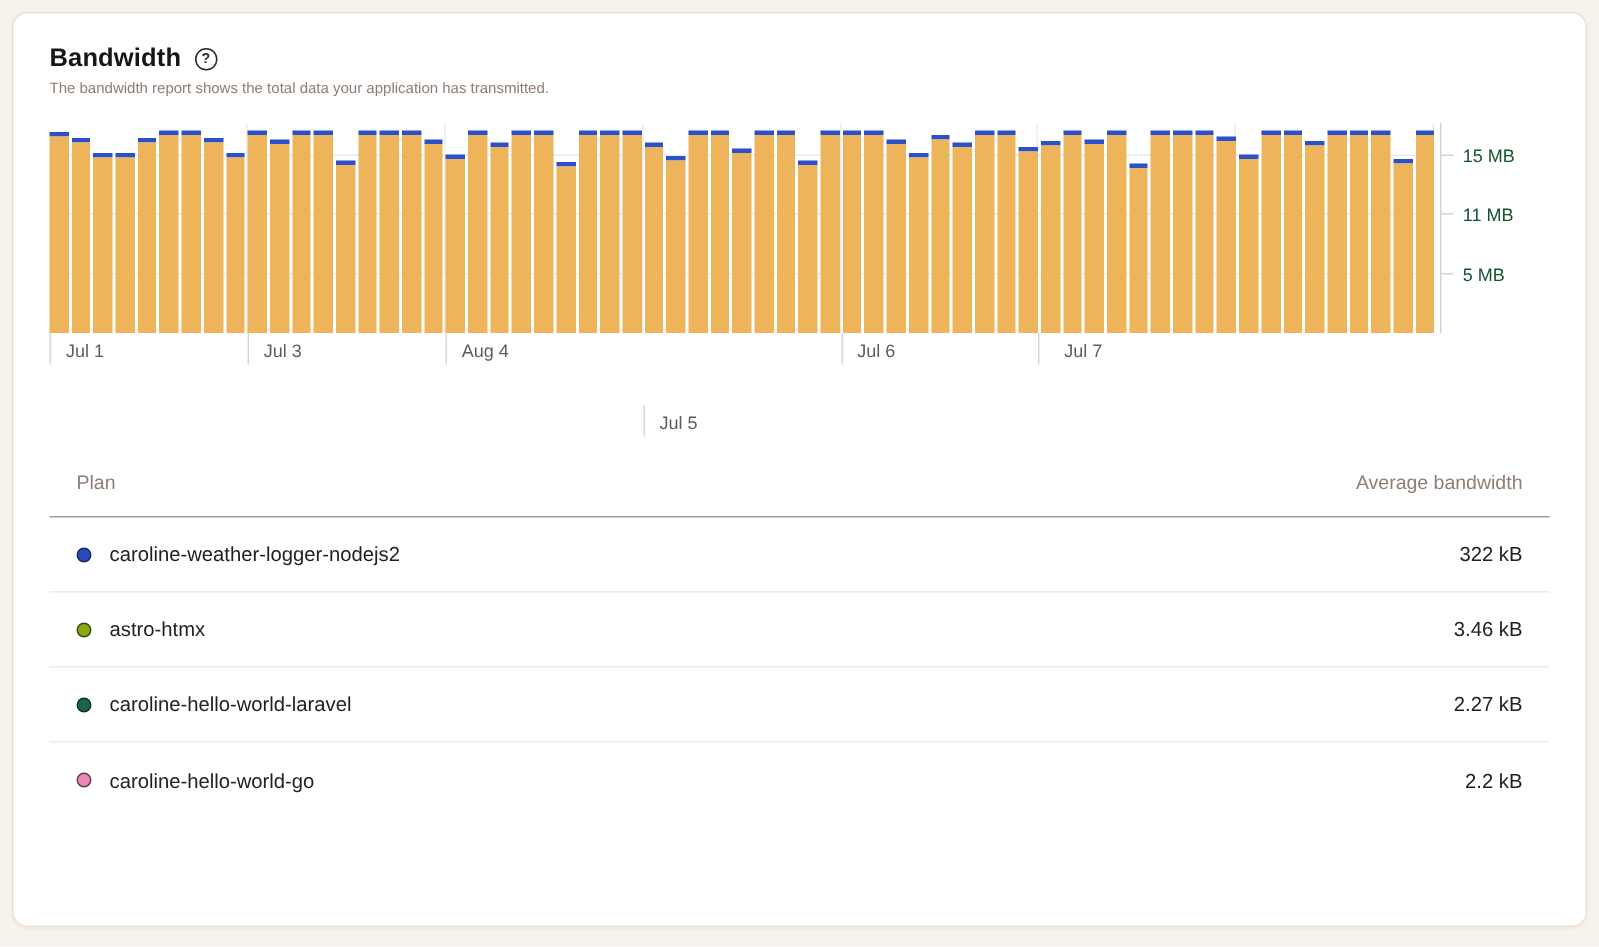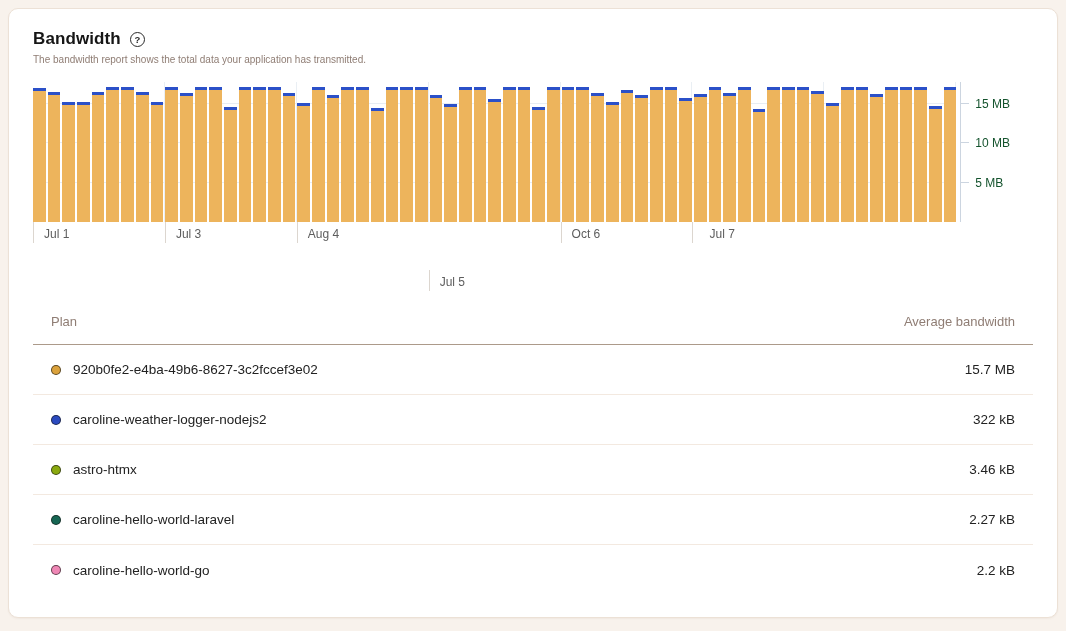--- a/index.html
+++ b/index.html
@@ -347,51 +347,44 @@
               <div class="bar-cap" style="height: 2.98876px; background: rgb(43, 80, 200);"></div>
               <div class="bar-body" style="background: rgb(237, 180, 92);"></div>
             </div>
           </div>
         </div>
       <div class="x-axis" id="xaxis">
           <div class="x-cell" style="width: 14.2857%;">Jul 1</div>
           <div class="x-cell" style="width: 14.2857%;">Jul 3</div>
           <div class="x-cell" style="width: 14.2857%;">Aug 4</div>
           <div class="x-cell" style="width: 14.2857%; margin-top: 48px;">Jul 5</div>
-          <div class="x-cell" style="width: 14.2857%;">Oct 6</div>
+          <div class="x-cell" style="width: 14.2857%;">Jul 6</div>
           <div class="x-cell" style="width: 14.2857%; padding-left: 16px;">Jul 7</div>
         </div>
     </div>
     <div class="y-axis" id="yaxis">
         <div class="y-tick" style="bottom: 39.3258px;"></div>
         <div class="y-tick" style="bottom: 78.6517px;"></div>
         <div class="y-tick" style="bottom: 117.978px;"></div>
       </div>
     <div class="y-labels" id="ylabels">
         <div class="y-label" style="bottom: 39.3258px;">5 MB</div>
-        <div class="y-label" style="bottom: 78.6517px;">10 MB</div>
+        <div class="y-label" style="bottom: 78.6517px;">11 MB</div>
         <div class="y-label" style="bottom: 117.978px;">15 MB</div>
       </div>
   </div>
 
   <div class="table">
     <div class="thead">
       <span>Plan</span>
       <span>Average bandwidth</span>
     </div>
     <div id="tbody">
         <div class="trow">
           <div class="plan-cell">
-            <span class="dot" style="background: rgb(219, 162, 60);"></span>
-            <span>920b0fe2-e4ba-49b6-8627-3c2fccef3e02</span>
-          </div>
-          <div class="avg-cell">15.7 MB</div>
-        </div>
-        <div class="trow">
-          <div class="plan-cell">
             <span class="dot" style="background: rgb(43, 74, 191);"></span>
             <span>caroline-weather-logger-nodejs2</span>
           </div>
           <div class="avg-cell">322 kB</div>
         </div>
         <div class="trow">
           <div class="plan-cell">
             <span class="dot" style="background: rgb(138, 169, 15);"></span>
             <span>astro-htmx</span>
           </div>

